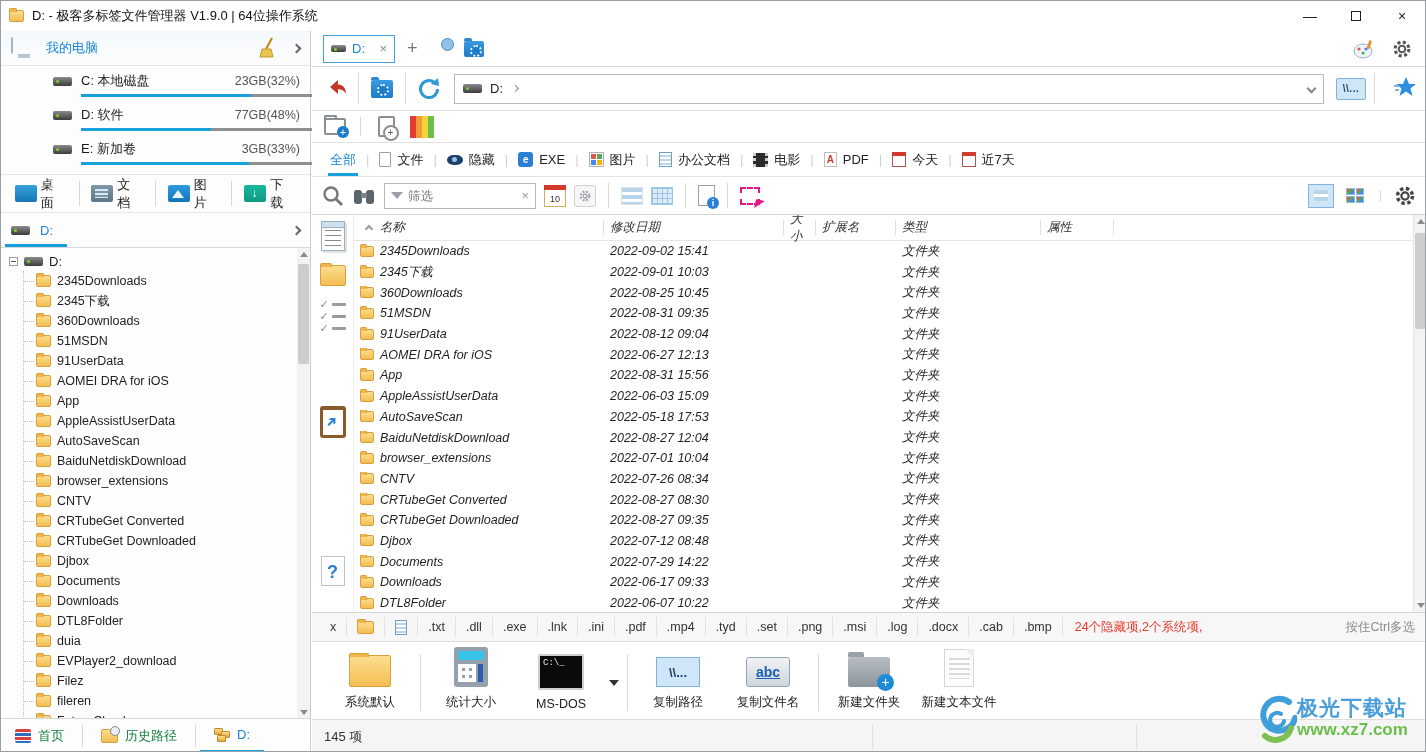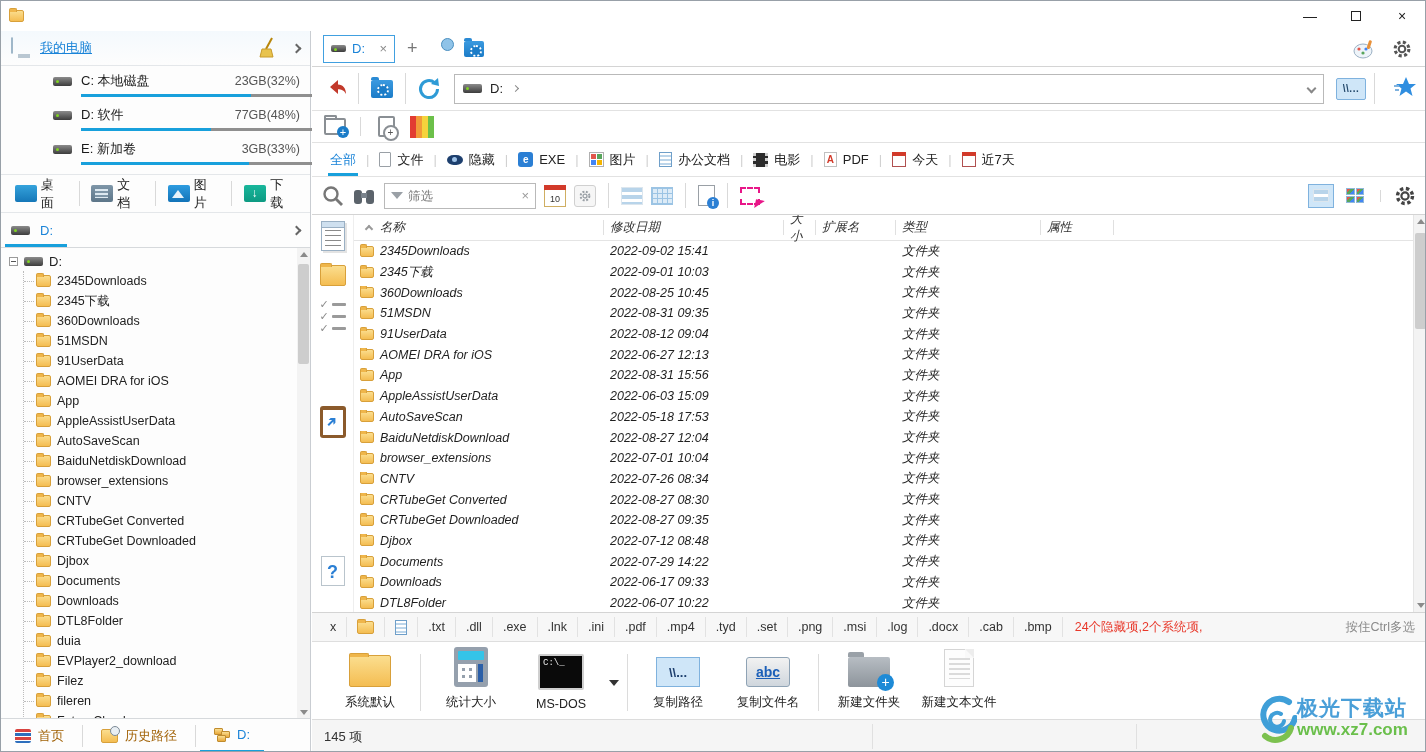--- a/index.html
+++ b/index.html
@@ -24,21 +24,21 @@
   .win-controls { position:absolute; right:0; top:0; height:30px; display:flex; }
   .win-btn { width:46px; height:30px; display:flex; align-items:center; justify-content:center; font-size:14px; color:#222; }
   .maxbox { width:10px; height:10px; border:1.5px solid #222; }
 
   
   .sidebar { position:absolute; left:0; top:30px; width:310px; height:722px; background:#fdfdfd; border-right:1px solid #c9cdd2; }
   .sb-top { height:35px; display:flex; align-items:center; padding:0 10px; border-bottom:1px solid #e4e7ea; background:linear-gradient(#f4f9fd,#fdfdfd); }
   .monitor-ic { width:26px; height:20px; position:relative; }
   .monitor-ic .scr { width:26px; height:15px; background:linear-gradient(#4da4dc,#2a7fc2); border:1px solid #9fb7c9; border-radius:2px; }
   .monitor-ic::after { content:''; position:absolute; left:7px; bottom:0; width:12px; height:4px; background:#b9c7d2; }
-  .sb-top .lbl { color:#1b84d8; margin-left:3px; flex:1;text-decoration:underline; }
+  .sb-top .lbl { color:#1b84d8; margin-left:9px; flex:1; }
   .broom { width:20px; height:22px; margin-right:14px; }
   .drives { padding:4px 0 2px 0;margin-left:28px; }
   .drive-row { height:34px; padding:2px 10px 0 24px; position:relative; }
   .drive-line { display:flex; align-items:center; }
   .drive-name { margin-left:9px; color:#1a1a1a; flex:1; }
   .drive-usage { color:#555; font-size:12.5px; }
   .drive-bar { margin:4px 0 0 28px; width:250px; height:3px; background:#8f8f8f; position:relative; }
   .drive-bar .used { position:absolute; left:0; top:0; height:3px; background:#18a0dc; }
   .quick { height:39px; display:flex; align-items:center; border-top:1px solid #e4e7ea; border-bottom:1px solid #e4e7ea; padding:0 6px; }
   .quick .qitem { display:flex; align-items:center; gap:4px; padding:0 8px; }
@@ -61,21 +61,21 @@
   .tree-row { display:flex; align-items:center; height:20px; gap:6px; position:relative; padding-left:12px; }
   .tree-row::before { content:''; position:absolute; left:0; top:10px; width:10px; border-top:1px dotted #bcbcbc; }
   .tree-row .nm { color:#222; font-size:12.5px; white-space:nowrap; }
   .tree-scroll { position:absolute; right:0; top:0; width:13px; height:100%; background:#f3f3f3; }
   .scr-arrow { position:absolute; left:3px; width:0; height:0; border-left:4px solid transparent; border-right:4px solid transparent; }
   .scr-up { top:4px; border-bottom:5px solid #8a8a8a; }
   .scr-dn { bottom:4px; border-top:5px solid #8a8a8a; }
   .scr-thumb { position:absolute; left:1px; width:11px; background:#cdcdcd; border-radius:2px; }
   .sb-tabs { position:absolute; left:0; bottom:0; width:100%; height:35px; border-top:1px solid #d6d9dc; display:flex; align-items:center; background:#fdfdfd; }
   .sb-tab { display:flex; align-items:center; gap:7px; padding:0 14px; height:100%; }
-  .sb-tab .t { color:#a16207; }
+  .sb-tab .t { color:#15803d; }
   .sb-tab.active { border-bottom:3px solid #18a0dc; }
   .sb-tab.active .t { color:#1b84d8; }
   .home-ic { width:16px; height:14px; background:repeating-linear-gradient(#d8433f 0 3px,#fff 3px 4px,#2e6fbd 4px 7px,#fff 7px 8px); border-radius:2px; }
   .hist-ic { width:17px; height:14px; background:linear-gradient(#fbde8f,#f4bd52); border:1px solid #d8a03a; border-radius:2px; position:relative; }
   .hist-ic::after { content:''; position:absolute; right:-3px; top:-4px; width:8px; height:8px; border-radius:50%; background:#e8eef3; border:1px solid #7c8a96; }
   .dtree-ic { width:16px; height:14px; position:relative; }
   .dtree-ic i { position:absolute; background:linear-gradient(#fbde8f,#e9a93c); border:1px solid #c08c2e; width:9px; height:7px; border-radius:1px; }
   .dtree-ic i:nth-child(1){ left:0; top:0; } .dtree-ic i:nth-child(2){ right:0; top:3px; } .dtree-ic i:nth-child(3){ left:3px; bottom:0; }
 
   
@@ -217,20 +217,21 @@
   .wm-site { color:#4a9fd8; font-size:21px; font-weight:bold; letter-spacing:1px; line-height:24px; }
   .wm-url { color:#6abf4b; font-size:17px; font-weight:bold; line-height:20px; }
 </style>
 </head>
 <body>
 
 <div class="window">
 
   <div class="titlebar">
     <span class="fldr fldr-s"></span>
+    <span class="title">D: - 极客多标签文件管理器 V1.9.0  |  64位操作系统</span>
     <div class="win-controls">
       <div class="win-btn">—</div>
       <div class="win-btn">
           <span class="maxbox"></span>
         </div>
       <div class="win-btn">×</div>
     </div>
   </div>
 
   <div class="sidebar">

